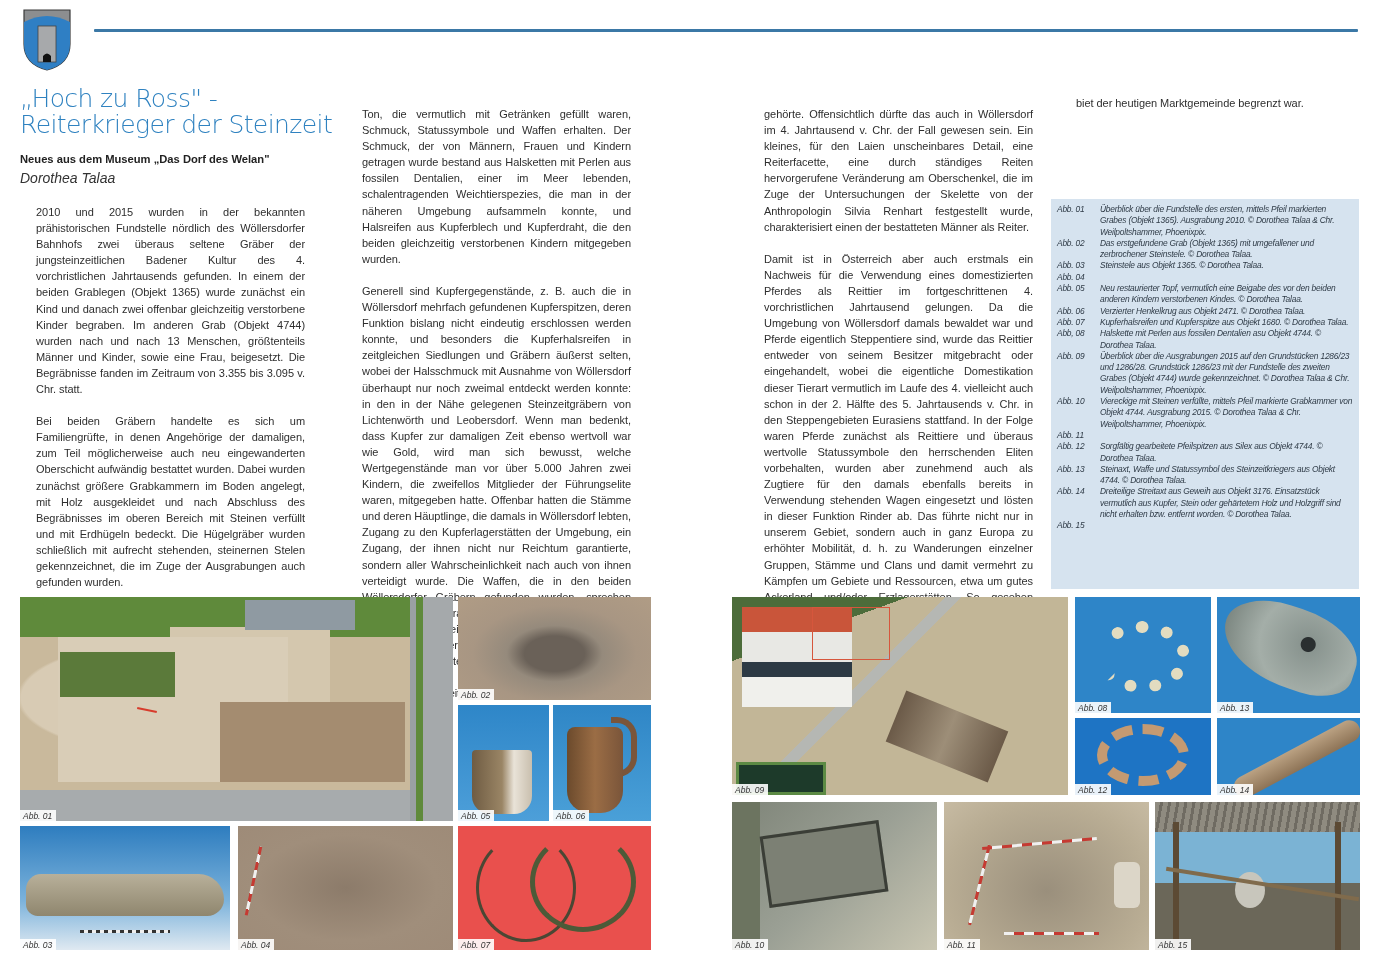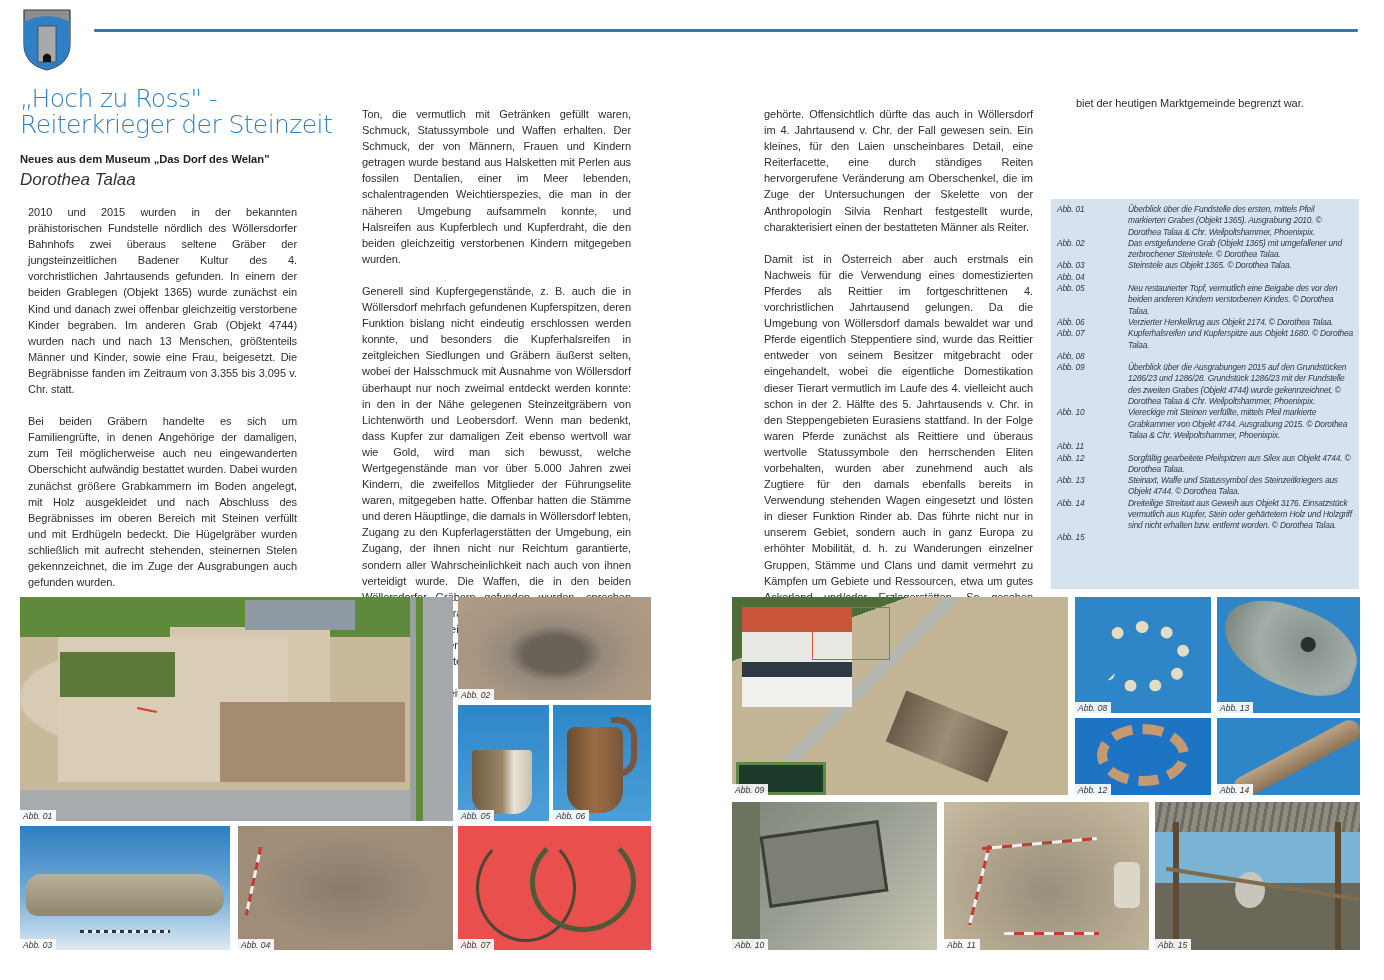--- a/index.html
+++ b/index.html
@@ -4,34 +4,34 @@
 <style>
   * { box-sizing: border-box; margin: 0; padding: 0; }
   html, body { width: 1384px; height: 980px; background: #ffffff; overflow: hidden; }
   body { position: relative; font-family: "Liberation Sans", sans-serif; color: #2b2b2b; }
 
   .crest { position: absolute; left: 22px; top: 8px; width: 50px; height: 64px; }
   .header-rule { position: absolute; left: 94px; top: 29px; width: 1264px; height: 3px; background: #3b78a6; border-radius: 1px; }
 
   .title { position: absolute; left: 20px; top: 86px; width: 320px; color: #2f82c0; font-family: "DejaVu Sans", sans-serif; font-weight: 300; font-size: 25px; line-height: 26px; letter-spacing: -0.6px; }
   .subtitle { position: absolute; left: 20px; top: 153px; font-size: 11.2px; font-weight: bold; color: #222; }
-  .author { position: absolute; left: 20px; top: 170px; font-size: 17px; font-style: italic; color: #333; }
+  .author { position: absolute; left: 20px; top: 170px; font-size: 14px; font-style: italic; color: #333; }
 
   .col { position: absolute; font-size: 11px; line-height: 16.1px; text-align: justify; color: #2e2e2e; letter-spacing: -0.05px; }
   .col p { margin: 16px; }
   .col p.gap { margin-top: 16px; }
-  .col1 { left: 12px; top: 188px; width: 301px; }
+  .col1 { left: 20px; top: 188px; width: 301px; }
   .col2 { left: 346px; top: 90px; width: 301px; }
   .col3 { left: 748px; top: 90px; width: 301px; }
   .col4 { left: 1060px; top: 79px; width: 301px; }
 
   .captions { position: absolute; left: 1051px; top: 199px; width: 308px; height: 390px; background: #d6e3ef; padding: 5px 6px; font-size: 8.4px; line-height: 11.3px; font-style: italic; color: #2e3a46; letter-spacing: -0.2px; }
   .cap { display: flex; }
   .cap .num { flex: 0 0 43px; white-space: nowrap; }
-  .cap .txt { flex: 1; margin-left: 28px; }
+  .cap .txt { flex: 1; }
 
   .photo { position: absolute; overflow: hidden; }
   .photo .lbl { position: absolute; left: 0; bottom: 0; background: rgba(255,255,255,0.9); font-size: 8.5px; font-style: italic; color: #333; padding: 1px 4px 0 3px; }
 
   
   .p01 { left: 20px; top: 597px; width: 433px; height: 224px; background:
       linear-gradient(90deg, transparent 0 90%, #9aa0a3 90% 91.5%, #5f8a3b 91.5% 93%, #a5a9ab 93% 100%),
       linear-gradient(180deg, transparent 0 86%, #a7abad 86% 100%),
       radial-gradient(ellipse at 30% 45%, #d8cbb4 0 30%, transparent 31%),
       linear-gradient(180deg, #5f8a3b 0 18%, #c9b99c 18% 86%, #a7abad 86%);
@@ -136,28 +136,29 @@
     </div>
   <div class="cap">
       <span class="num">Abb. 04</span>
     </div>
   <div class="cap">
       <span class="num">Abb. 05</span>
       <span class="txt">Neu restaurierter Topf, vermutlich eine Beigabe des vor den beiden anderen Kindern verstorbenen Kindes. © Dorothea Talaa.</span>
     </div>
   <div class="cap">
       <span class="num">Abb. 06</span>
-      <span class="txt">Verzierter Henkelkrug aus Objekt 2174. © Dorothea Talaa.</span>
+      <span class="txt">Verzierter Henkelkrug aus Objekt 2471. © Dorothea Talaa.</span>
     </div>
   <div class="cap">
       <span class="num">Abb. 07</span>
       <span class="txt">Kupferhalsreifen und Kupferspitze aus Objekt 1680. © Dorothea Talaa.</span>
     </div>
   <div class="cap">
       <span class="num">Abb, 08</span>
+      <span class="txt">Halskette mit Perlen aus fossilen Dentalien asu Objekt 4744. © Dorothea Talaa.</span>
     </div>
   <div class="cap">
       <span class="num">Abb. 09</span>
       <span class="txt">Überblick über die Ausgrabungen 2015 auf den Grundstücken 1286/23 und 1286/28. Grundstück 1286/23 mit der Fundstelle des zweiten Grabes (Objekt 4744) wurde gekennzeichnet. © Dorothea Talaa &amp; Chr. Weilpoltshammer, Phoenixpix.</span>
     </div>
   <div class="cap">
       <span class="num">Abb. 10</span>
       <span class="txt">Viereckige mit Steinen verfüllte, mittels Pfeil markierte Grabkammer von Objekt 4744. Ausgrabung 2015. © Dorothea Talaa &amp; Chr. Weilpoltshammer, Phoenixpix.</span>
     </div>
   <div class="cap">

